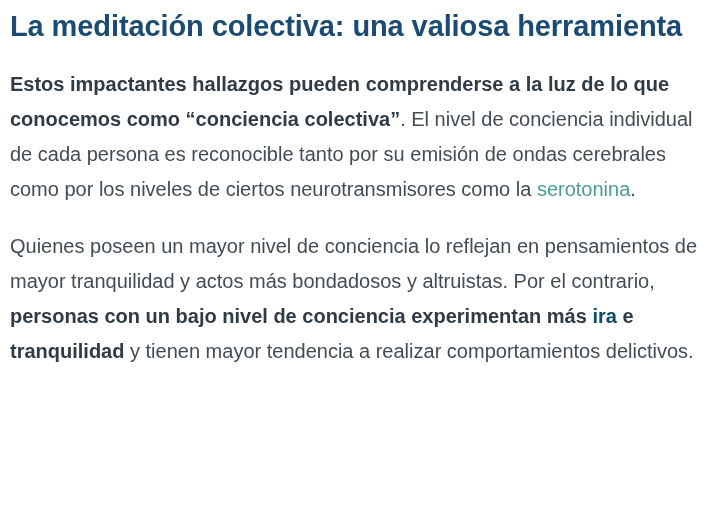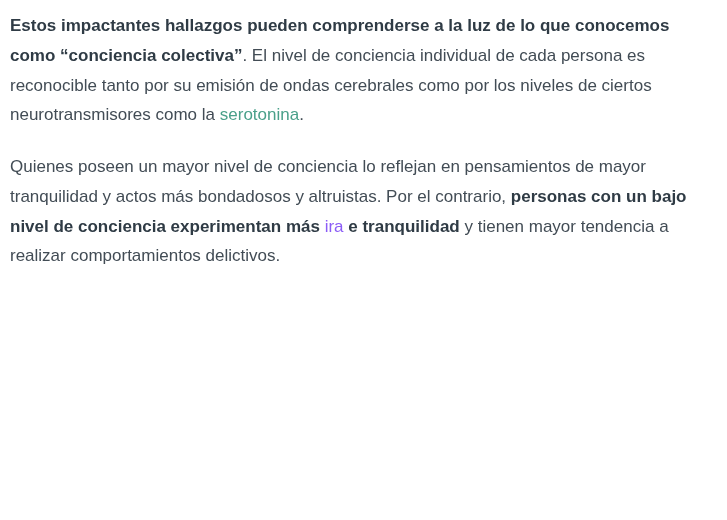--- a/index.html
+++ b/index.html
@@ -20,49 +20,50 @@
   }
   .article-title {
     font-size: 29px;
     line-height: 1.28;
     font-weight: bold;
     color: #1b4a72;
     margin: 0 0 22px 0;
     letter-spacing: -0.1px;
   }
   .para {
-    font-size: 17px;
+    font-size: 20px;
     line-height: 1.75;
     margin: 3px 0 22px 0;
     color: #424c55;
   }
   .para:last-child {
     margin-bottom: 0;
   }
   .para b, .para strong {
     font-weight: bold;
     color: #2f3b45;
   }
   .link {
     color: #4aa08a;
     text-decoration: none;
     cursor: pointer;
   }
   .link-bold {
-    color: #8b5cf6;
-    font-weight: normal;
+    color: #0c4a6e;
+    font-weight: bold;
     text-decoration: none;
     cursor: pointer;
   }
 </style>
 </head>
 <body>
 
 <div class="article">
 
+  <h1 class="article-title">La meditación colectiva: una valiosa herramienta</h1>
 
   <p class="para">
     <strong>Estos impactantes hallazgos pueden comprenderse a la luz de lo que conocemos como “conciencia colectiva”</strong><span>. El nivel de conciencia individual de cada persona es reconocible tanto por su emisión de ondas cerebrales como por los niveles de ciertos neurotransmisores como la </span><a class="link">serotonina</a><span>.</span>
   </p>
 
   <p class="para">
     <span>Quienes poseen un mayor nivel de conciencia lo reflejan en pensamientos de mayor tranquilidad y actos más bondadosos y altruistas. Por el contrario, </span><strong>personas con un bajo nivel de conciencia experimentan más </strong><a class="link-bold">ira</a><strong> e tranquilidad</strong><span> y tienen mayor tendencia a realizar comportamientos delictivos.</span>
   </p>
 
 </div>

